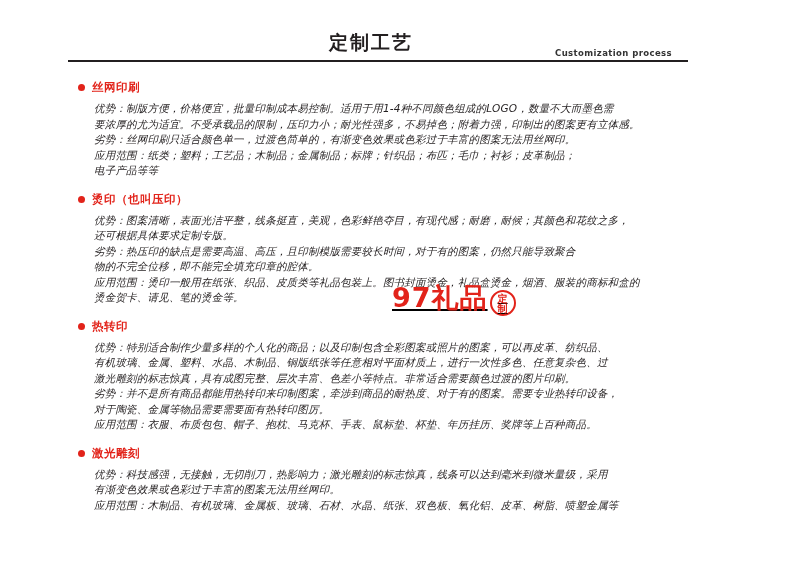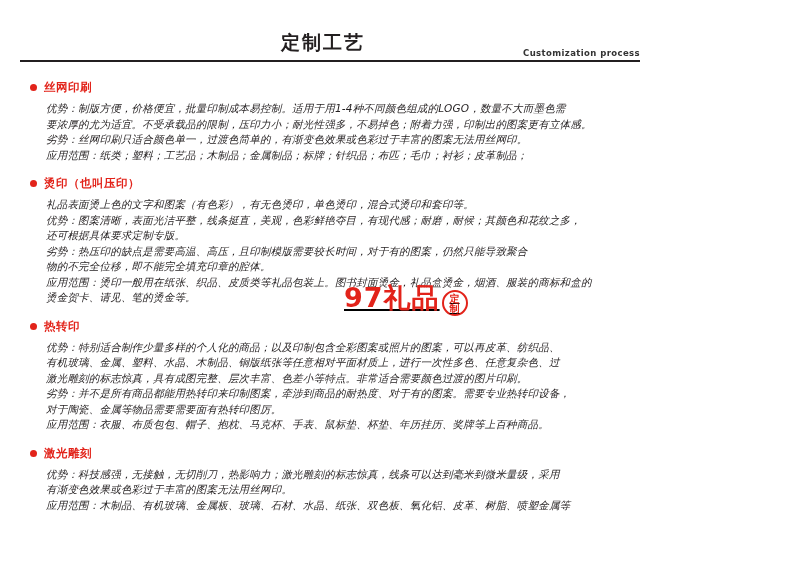--- a/index.html
+++ b/index.html
@@ -7,40 +7,41 @@
     margin: 0; padding: 0;
     width: 800px; height: 588px;
     background: #ffffff;
     font-family: "DejaVu Sans", sans-serif;
   }
   .page {
     position: relative;
     width: 646px; height: 588px;
     overflow: hidden;
     background: #fff;
+    margin-left: 48px;
   }
   
   .header {
     position: relative;
     height: 72px;
   }
   .title {
     position: absolute;
     top: 30px;
     left: 0; right: 0;
     text-align: center;
     font-size: 19px;
     font-weight: bold;
     color: #231f20;
     letter-spacing: 2px;
   }
   .subtitle {
     position: absolute;
     top: 48px;
-    right: 6px;
+    right: 22px;
     font-size: 8.5px;
     font-weight: bold;
     color: #333;
     letter-spacing: 0.4px;
   }
   .rule {
     position: absolute;
     left: 20px; right: 6px;
     top: 60px;
     border-top: 2px solid #231f20;
@@ -128,30 +129,30 @@
     <div class="section">
       <div class="sec-head">
         <span class="bullet"></span>
         <span class="sec-title">丝网印刷</span>
       </div>
       <div class="lines">
         <div class="line">优势：制版方便，价格便宜，批量印制成本易控制。适用于用1-4种不同颜色组成的LOGO，数量不大而墨色需</div>
         <div class="line">要浓厚的尤为适宜。不受承载品的限制，压印力小；耐光性强多，不易掉色；附着力强，印制出的图案更有立体感。</div>
         <div class="line">劣势：丝网印刷只适合颜色单一，过渡色简单的，有渐变色效果或色彩过于丰富的图案无法用丝网印。</div>
         <div class="line">应用范围：纸类；塑料；工艺品；木制品；金属制品；标牌；针织品；布匹；毛巾；衬衫；皮革制品；</div>
+        <div class="line">电子产品等等</div>
       </div>
     </div>
 
     <div class="section">
       <div class="sec-head">
         <span class="bullet"></span>
         <span class="sec-title">烫印（也叫压印）</span>
       </div>
       <div class="lines">
-        <div class="line">礼品表面烫上色的文字和图案（有色彩），有无色烫印，单色烫印，混合式烫印和套印等。</div>
         <div class="line">优势：图案清晰，表面光洁平整，线条挺直，美观，色彩鲜艳夺目，有现代感；耐磨，耐候；其颜色和花纹之多，</div>
         <div class="line">还可根据具体要求定制专版。</div>
         <div class="line">劣势：热压印的缺点是需要高温、高压，且印制模版需要较长时间，对于有的图案，仍然只能导致聚合</div>
         <div class="line">物的不完全位移，即不能完全填充印章的腔体。</div>
         <div class="line">应用范围：烫印一般用在纸张、织品、皮质类等礼品包装上。图书封面烫金，礼品盒烫金，烟酒、服装的商标和盒的</div>
         <div class="line">烫金贺卡、请见、笔的烫金等。</div>
       </div>
     </div>
 
     <div class="section">

